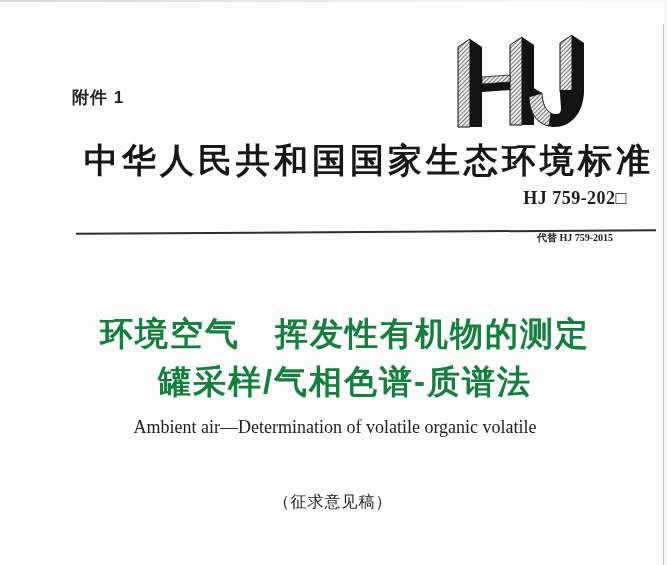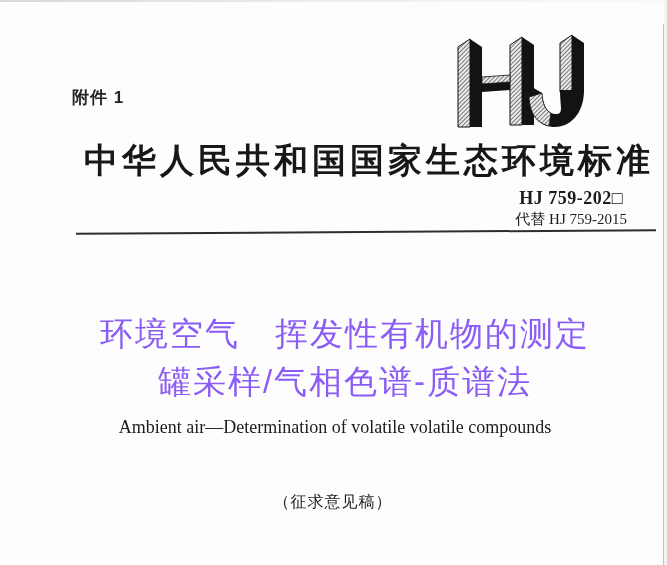--- a/index.html
+++ b/index.html
@@ -45,31 +45,31 @@
     font-size:34px;font-weight:700;color:#171717;
     letter-spacing:4px;white-space:nowrap;
   }
   .std-block{
     position:absolute;top:187px;right:40px;
     text-align:center;
     font-family:"Liberation Serif", serif;
     color:#1c1c1c;
   }
   .std-number{font-size:18px;font-weight:600;letter-spacing:0.5px;line-height:22px;}
-  .std-replaces{font-size:15px;font-weight:400;line-height:21px;}
+  .std-replaces{font-size:10px;font-weight:700;line-height:21px;margin-top:18px;}
   .rule{
     position:absolute;left:76px;top:231px;width:580px;height:2px;
     background:#2e2e2e;
     transform:rotate(-0.35deg);
   }
   .title-cn{
     position:absolute;left:24px;width:642px;
     text-align:center;
     font-family:"Liberation Sans", sans-serif;
-    font-weight:400;font-size:33px;color:#8b5cf6;
+    font-weight:700;font-size:33px;color:#15803d;
     letter-spacing:2px;white-space:nowrap;
   }
   .title-cn.line1{top:312px;}
   .title-cn.line2{top:360px;}
   .title-en{
     position:absolute;left:14px;width:642px;
     text-align:center;
     font-family:"Liberation Serif", serif;
     font-size:18px;color:#1c1c1c;
   }
@@ -124,17 +124,17 @@
   <div class="std-block">
     <div class="std-number">HJ 759-202□</div>
     <div class="std-replaces">代替 HJ 759-2015</div>
   </div>
 
   <div class="rule"></div>
 
   <div class="title-cn line1">环境空气　挥发性有机物的测定</div>
   <div class="title-cn line2">罐采样/气相色谱-质谱法</div>
 
-  <div class="title-en line1">Ambient air—Determination of volatile volatile compounds</div>
+  <div class="title-en line1">Ambient air—Determination of volatile organic volatile</div>
 
   <div class="draft-note">（征求意见稿）</div>
 
 </div>
 
 </body></html>

